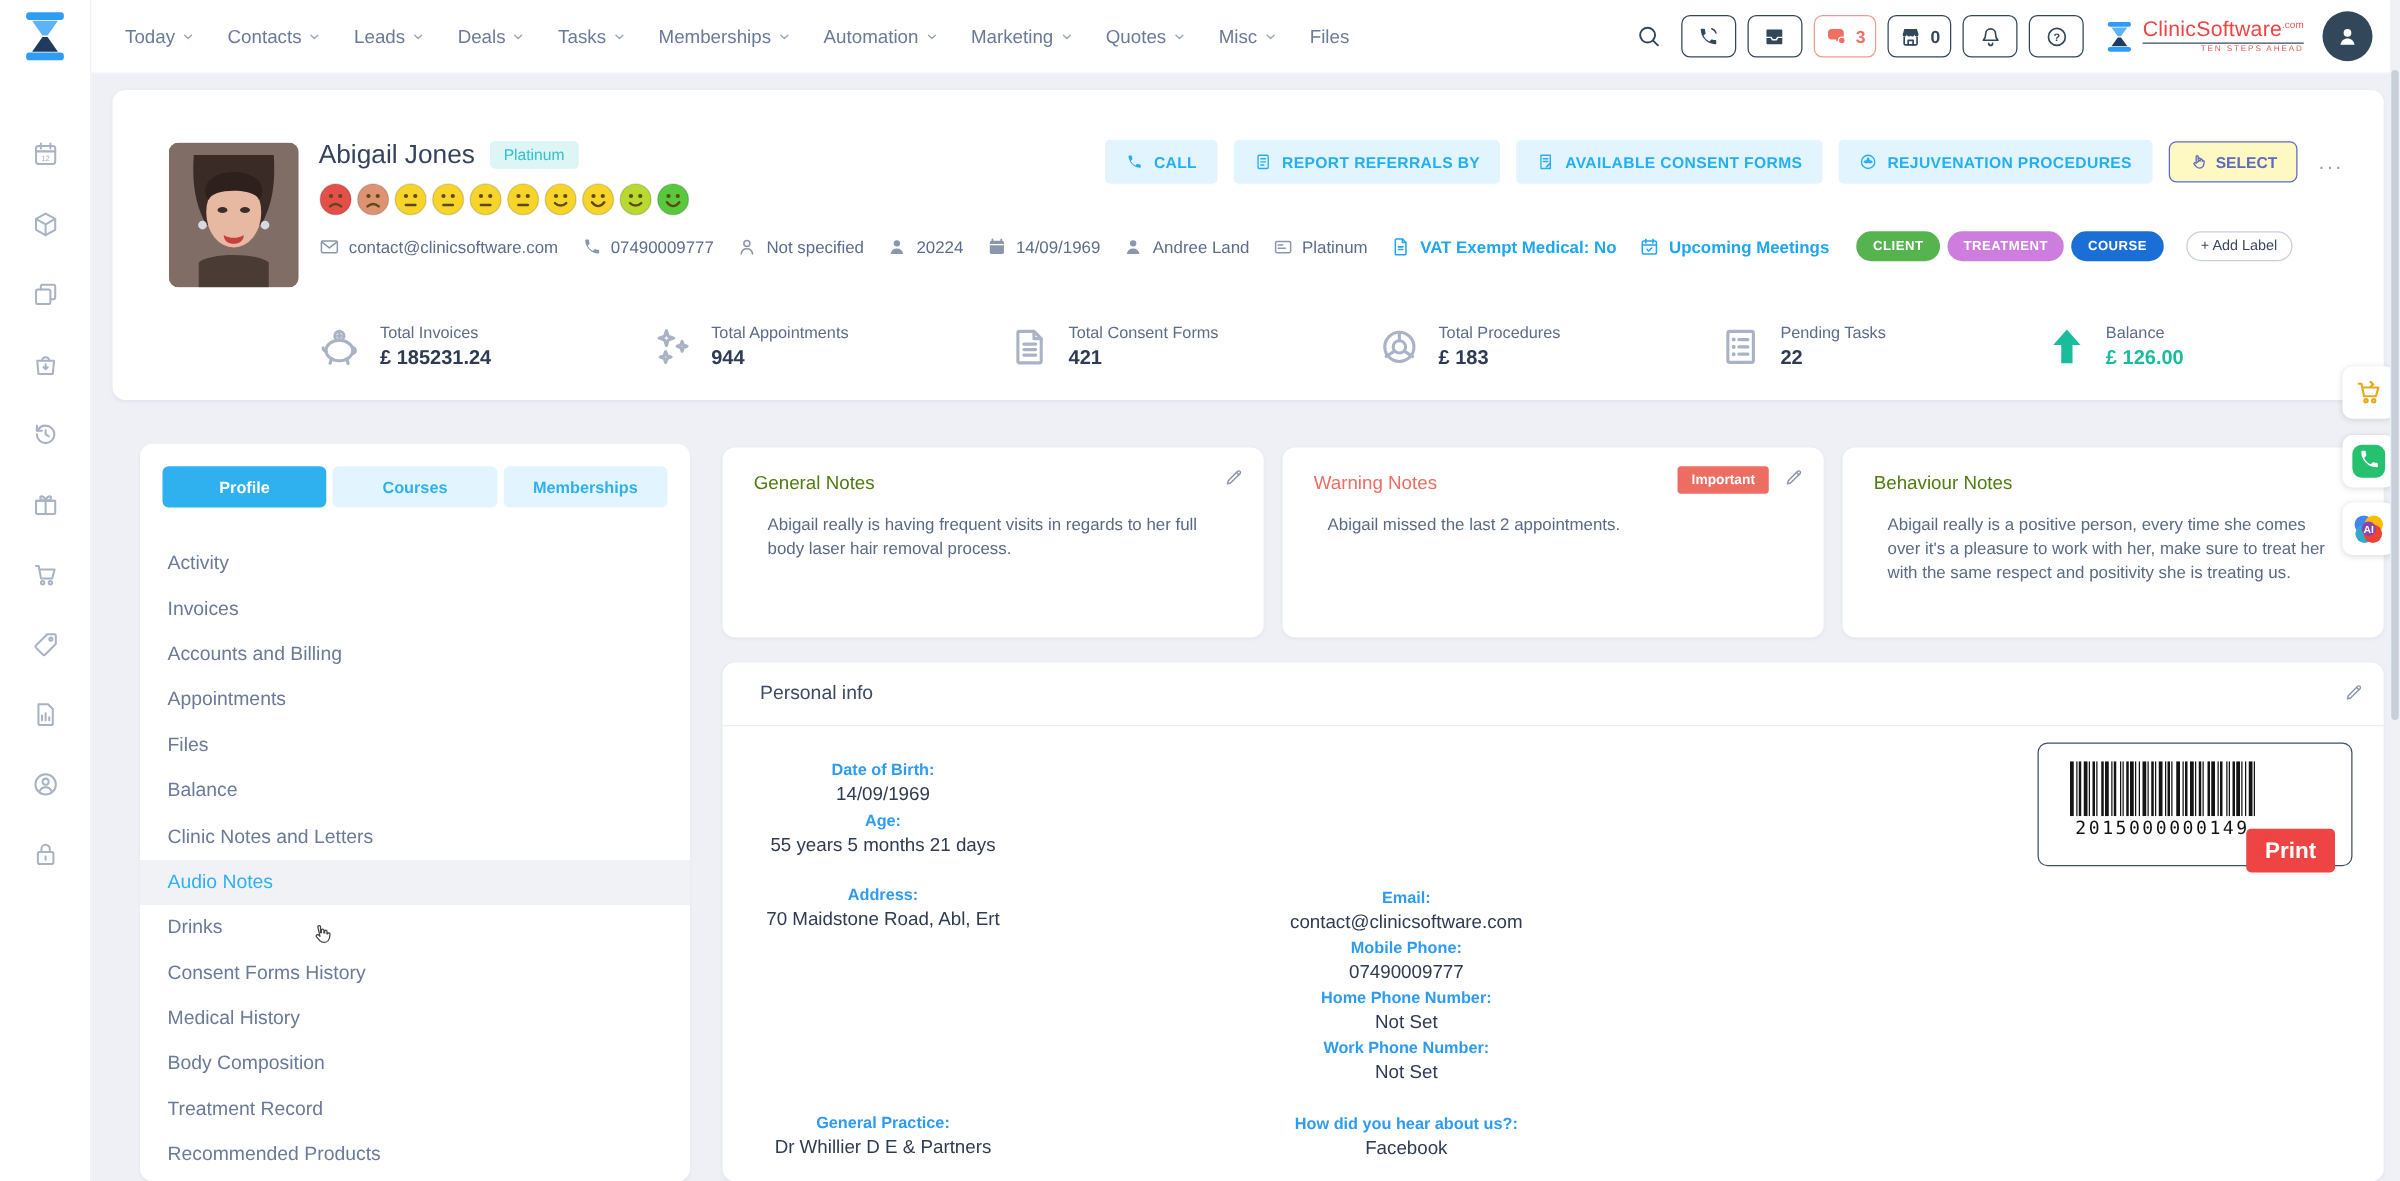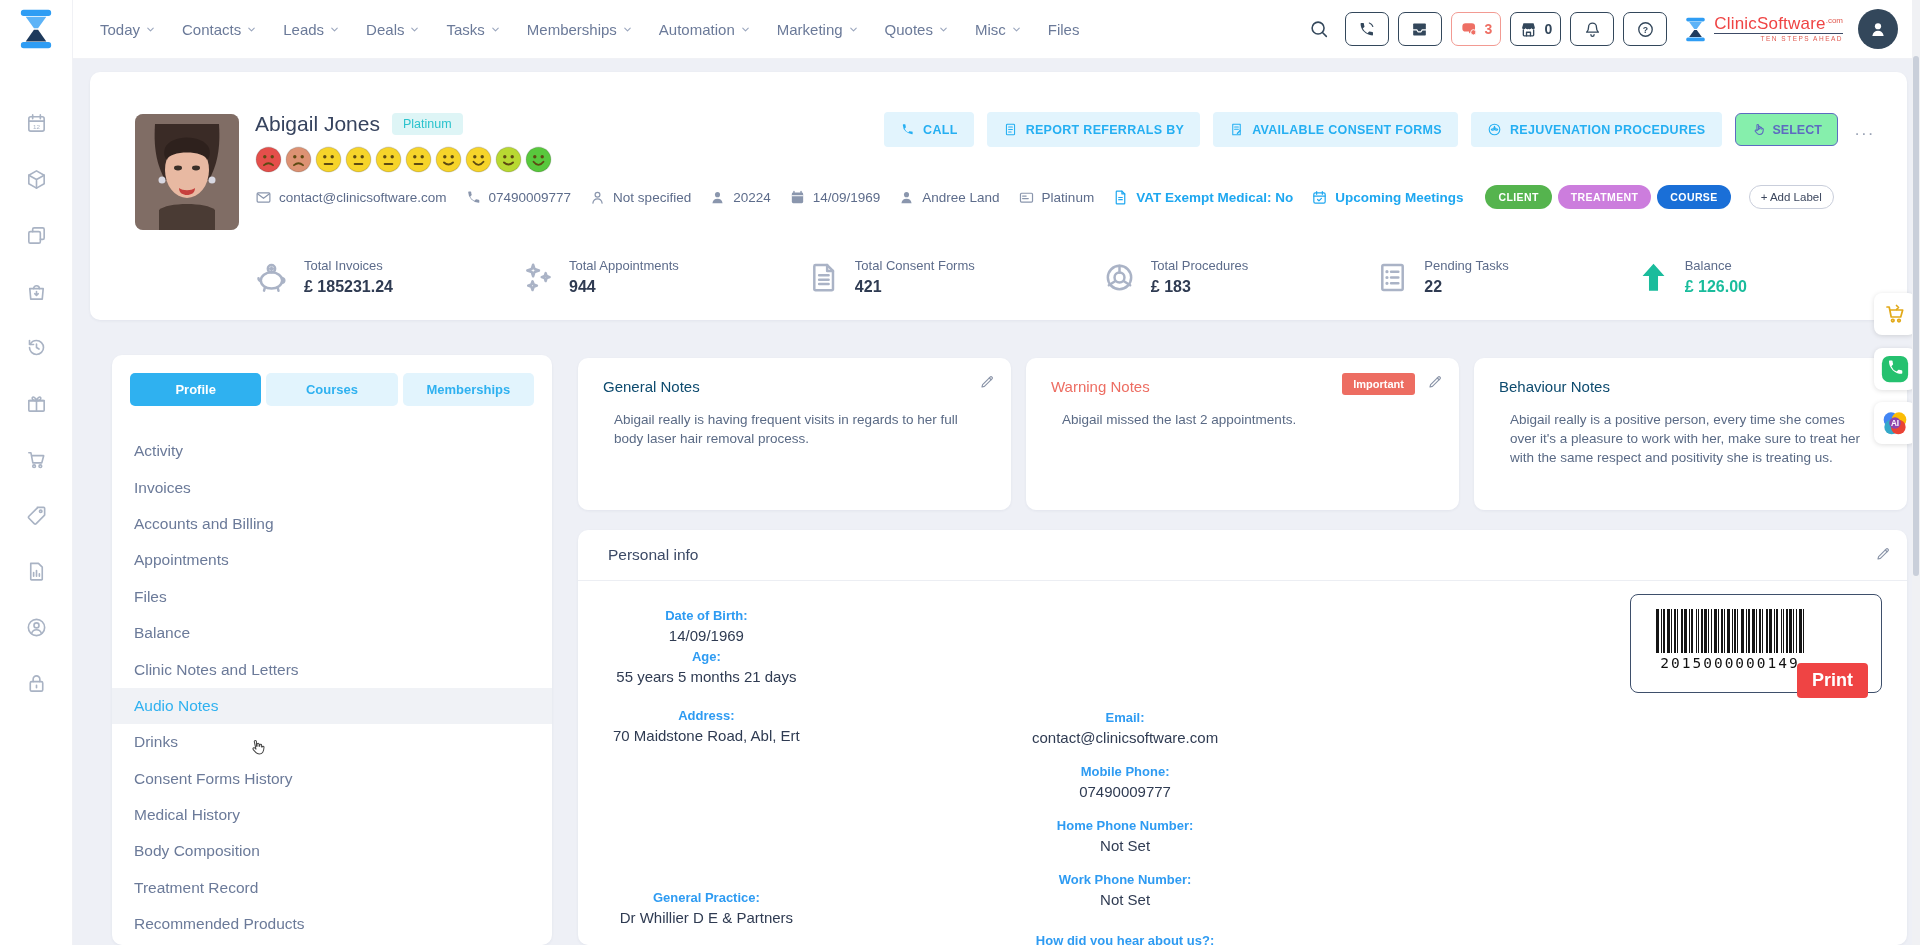--- a/index.html
+++ b/index.html
@@ -49,21 +49,21 @@
   .chip svg{width:17px;height:17px;color:#8a96ad;}
   .chip.link{color:#1ea7f0;font-weight:bold;cursor:pointer;}
   .chip.link svg{color:#1ea7f0;}
   .pills{display:flex;gap:6px;margin-left:4px;}
   .pill{color:#fff;font-size:10.5px;font-weight:bold;letter-spacing:.4px;padding:6px 13px;border-radius:999px;cursor:pointer;white-space:nowrap;}
   .add-label{border:1px solid #c9cedb;border-radius:999px;font-size:11.5px;color:#3c475e;padding:5px 11px;cursor:pointer;white-space:nowrap;}
   .actions-row{position:absolute;right:28px;top:40px;display:flex;align-items:center;gap:13px;}
   .action-btn{background:#e2f4fd;color:#25aff2;font-size:12.5px;font-weight:bold;letter-spacing:.3px;
               padding:10px 16px;border-radius:4px;display:flex;align-items:flex-end;gap:8px;cursor:pointer;white-space:nowrap;}
   .action-btn svg{width:15px;height:15px;}
-  .select-btn{background:#86efac;border:1.5px solid #5d6bc0;color:#5d6bc0;font-size:12.5px;font-weight:bold;
+  .select-btn{background:#fef9c3;border:1.5px solid #5d6bc0;color:#5d6bc0;font-size:12.5px;font-weight:bold;
               padding:8px 15px;border-radius:6px;display:flex;align-items:center;gap:7px;cursor:pointer;}
   .select-btn svg{width:15px;height:15px;}
   .more-btn{color:#9aa3b5;font-size:17px;letter-spacing:2px;cursor:pointer;padding:0 4px;}
   .stats-row{position:absolute;left:165px;right:160px;top:186px;display:flex;justify-content:space-between;}
   .stat{display:flex;align-items:center;gap:14px;}
   .stat-ic{width:35px;height:35px;color:#aab3c6;}
   .stat-label{font-size:13px;color:#5d6c8b;margin-bottom:5px;}
   .stat-value{font-size:16px;font-weight:bold;color:#2f3b52;}
   .stat-value.teal{color:#1abc9c;}
 
@@ -72,37 +72,37 @@
   .tabs{display:flex;gap:5px;margin:18px 18px 0 18px;}
   .tab{flex:1;text-align:center;padding:9px 0;border-radius:5px;font-size:13px;font-weight:bold;background:#e2f4fd;color:#2fb1f0;cursor:pointer;}
   .tab.active{background:#2fb1f0;color:#fff;}
   .menu{margin-top:27px;}
   .menu-item{height:36.4px;display:flex;align-items:center;padding-left:22px;font-size:15.5px;color:#6b7a99;cursor:pointer;}
   .menu-item.active{background:#f0f2f6;color:#2fb1f0;}
 
   
   .notes-row{position:absolute;left:578px;top:358px;width:1329px;display:flex;gap:15px;}
   .note-card{flex:1;height:152px;position:relative;padding:0;}
-  .note-title{position:absolute;left:25px;top:20px;font-size:15px;color:#0c4a6e;}
+  .note-title{position:absolute;left:25px;top:20px;font-size:15px;color:#4d7c0f;}
   .note-title.warn{color:#ed6d62;}
   .note-text{position:absolute;left:36px;top:52px;right:40px;font-size:13.5px;line-height:19px;color:#5a6a85;}
   .pencil{position:absolute;right:16px;top:16px;width:16px;height:16px;color:#8a94a8;cursor:pointer;}
   .imp-badge{position:absolute;right:44px;top:15px;background:#ed6d62;color:#fff;font-size:11px;font-weight:bold;padding:5px 11px;border-radius:3px;}
 
   
   .personal-card{position:absolute;left:578px;top:530px;width:1329px;height:415px;}
   .pi-title{position:absolute;left:30px;top:16px;font-size:15.5px;color:#3c4a66;}
   .pi-div{position:absolute;left:0;right:0;top:50px;height:1px;background:#eceef3;}
   .pi-col{position:absolute;display:flex;flex-direction:column;}
   .col-left{left:35px;top:78px;}
   .col-right{left:454px;top:180px;}
   .f-label{font-size:13px;font-weight:bold;color:#2e9bf2;margin-bottom:4px;}
   .f-value{font-size:15px;color:#2f3b52;}
   .fb{margin-bottom:0;text-align:center;}
-  .mt5{margin-top:5px;}.mt4{margin-top:18px;}.mt23{margin-top:23px;}.mt146{margin-top:146px;}.mt25{margin-top:25px;}
+  .mt5{margin-top:5px;}.mt4{margin-top:4px;}.mt23{margin-top:23px;}.mt146{margin-top:146px;}.mt25{margin-top:25px;}
   .barcode-box{position:absolute;left:1052px;top:64px;width:250px;height:97px;border:1.5px solid #3e4f6b;border-radius:8px;}
   .bars{position:absolute;left:25px;top:14px;}
   .bc-num{position:absolute;left:25px;top:60px;width:148px;text-align:center;font-size:14.5px;letter-spacing:2px;color:#111;font-family:"DejaVu Sans Mono",monospace;}
   .print-btn{position:absolute;right:13px;top:36px;background:#ef4444;color:#fff;font-size:18px;font-weight:bold;padding:7px 15px;border-radius:4px;cursor:pointer;margin-top:32px;}
 
   
   .float-btn{position:absolute;left:1874px;width:42px;height:42px;background:#fff;border-radius:8px;box-shadow:0 1px 5px rgba(0,0,0,.13);
              display:flex;align-items:center;justify-content:center;z-index:20;cursor:pointer;}
   .sb-track{position:absolute;right:0;top:0;width:8px;height:945px;background:#f0f1f4;z-index:30;}
   .sb-thumb{position:absolute;right:1px;top:56px;width:6px;height:520px;background:#c9cfda;border-radius:3px;cursor:pointer;}

